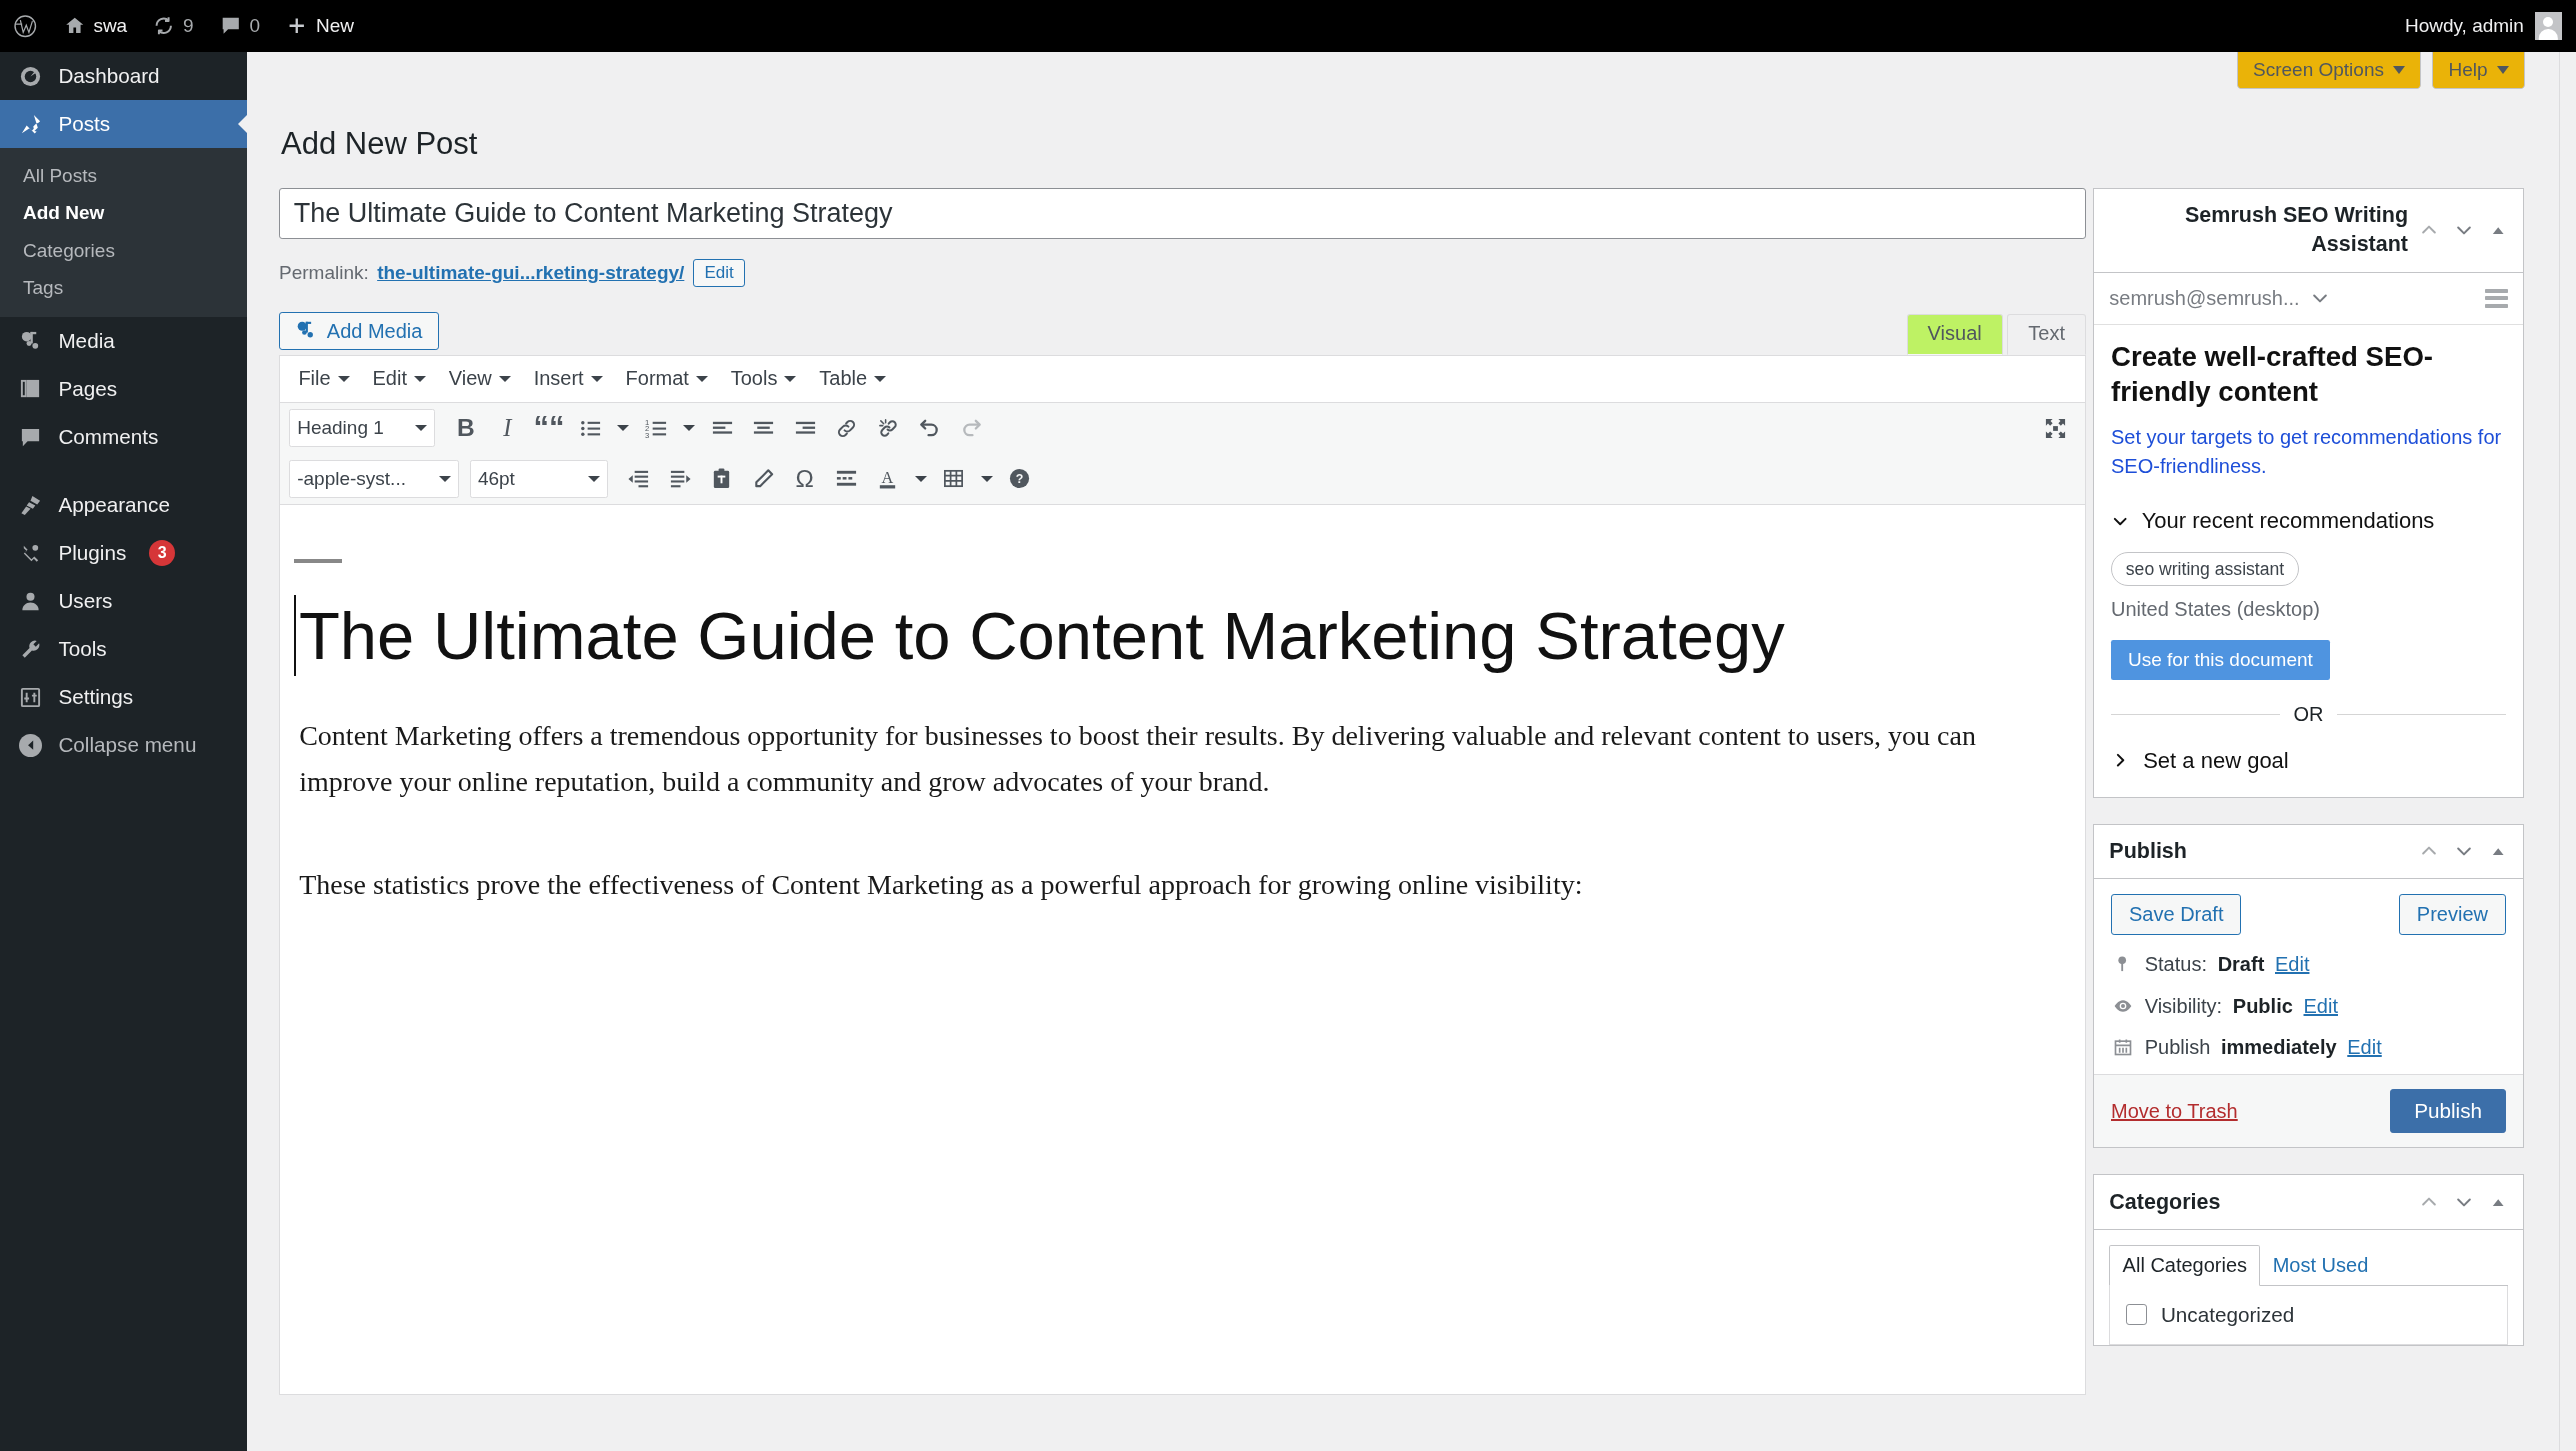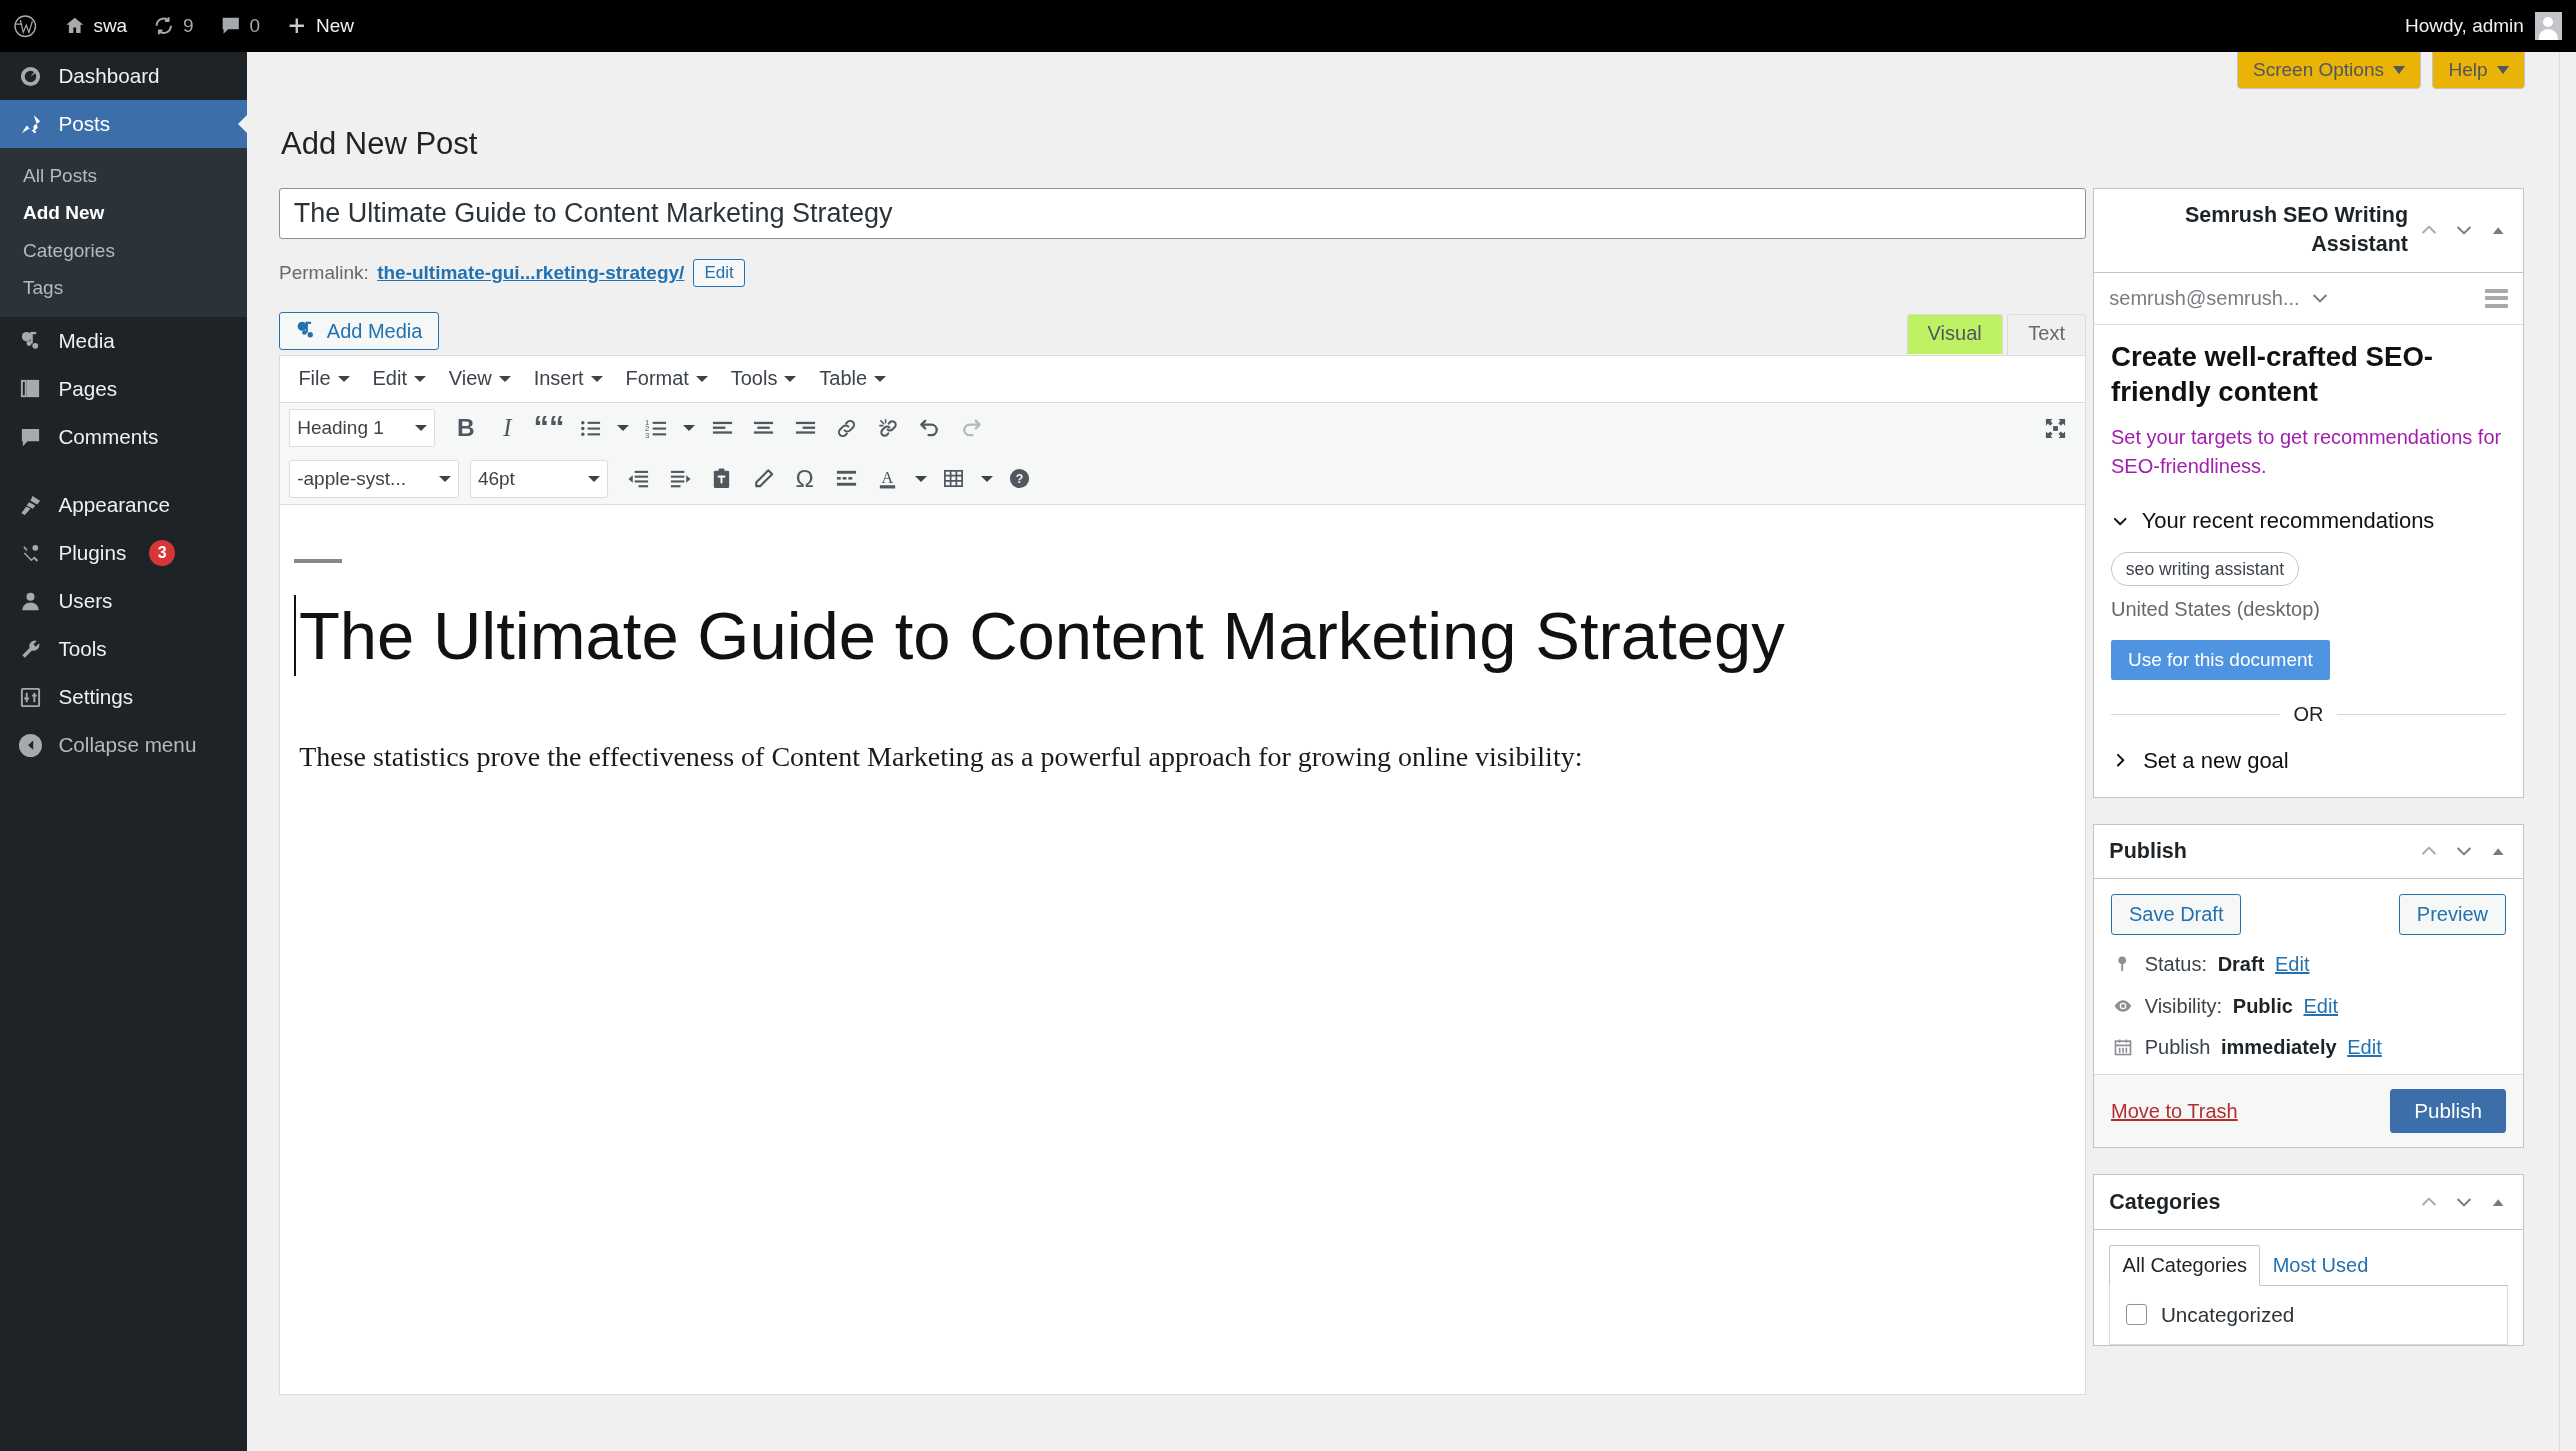--- a/index.html
+++ b/index.html
@@ -205,21 +205,21 @@
   .pb-body { padding: 15.3px 17px; }
 
   
   .swa-account {
     border-bottom: 0.8px solid #e0e0e0; padding: 12.3px 15.3px;
     display: flex; align-items: center; justify-content: space-between;
   }
   .swa-email { color: #787c82; font-size: 20px; display:flex; align-items:center; gap:10.7px; }
   .hamburger span { display:block; width:23px; height:3.8px; background:#a7aaad; margin:3.8px 0; border-radius:0.8px; }
   .swa-h2 { font-size: 27.6px; font-weight: bold; color: #111; line-height: 1.26; margin-bottom: 13.8px; }
-  .swa-p { font-size: 20px; color: #a21caf; line-height: 1.42; }
+  .swa-p { font-size: 20px; color: #1d4ed8; line-height: 1.42; }
   .swa-rec {
     margin-top: 27.6px; font-size: 22px; color: #111;
     display: flex; align-items: center; gap: 12.3px;
   }
   .pill {
     display: inline-block; border: 0.8px solid #c3c4c7; border-radius: 17px;
     padding: 5.4px 13.8px; font-size: 17.6px; color: #3c434a; margin-top: 18.4px;
   }
   .swa-loc { font-size: 20px; color: #646970; margin-top: 12.3px; }
   .btn-blue {
@@ -694,20 +694,21 @@
             <circle cx="12" cy="12" r="10"></circle>
             <text x="12" y="17" font-size="13" text-anchor="middle" fill="#f6f7f7" font-family="sans-serif" font-weight="bold">?</text>
           </svg>
         </span>
       </div>
 
       <div id="edbody">
         <div id="edinner">
           <div class="hr-mark"></div>
           <div id="edheading">The Ultimate Guide to Content Marketing Strategy</div>
+          <p class="edpara">Content Marketing offers a tremendous opportunity for businesses to boost their results. By delivering valuable and relevant content to users, you can improve your online reputation, build a community and grow advocates of your brand.</p>
           <p class="edpara second">These statistics prove the effectiveness of Content Marketing as a powerful approach for growing online visibility:</p>
         </div>
       </div>
 
     </div>
   </div>
 
   <div id="rightcol">
 
     <div class="postbox">

